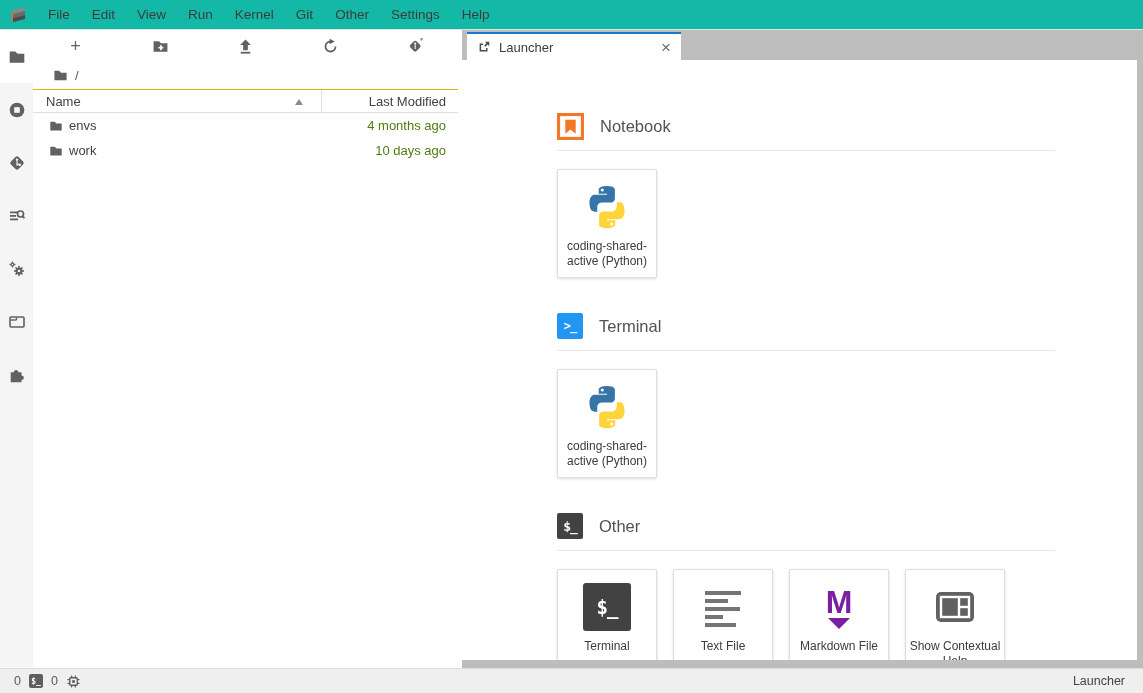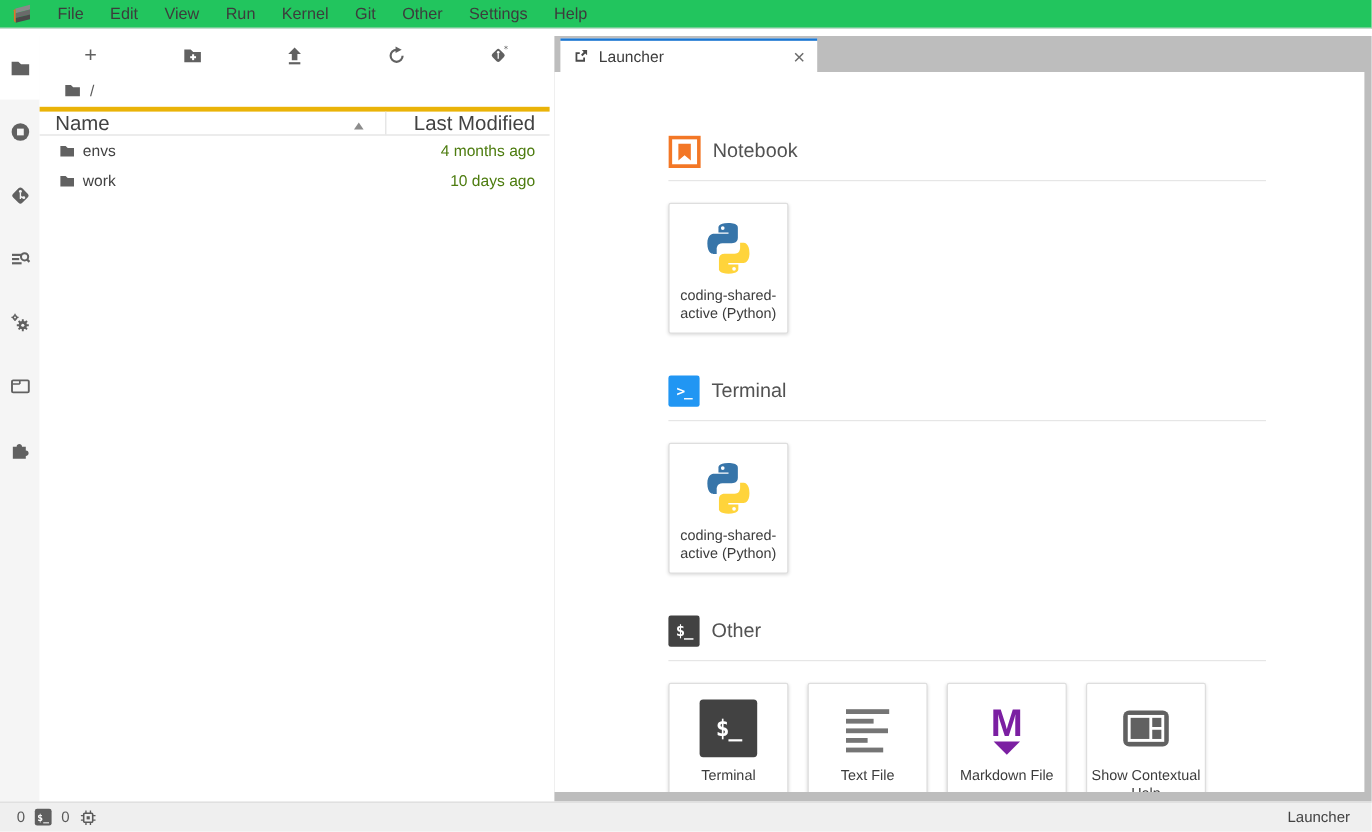--- a/index.html
+++ b/index.html
@@ -3,55 +3,55 @@
 <meta charset="utf-8">
 <style>
   * { box-sizing: border-box; margin: 0; padding: 0; }
   html,body { width:1143px; height:693px; }
   body {
     font-family: "Liberation Sans", sans-serif;
     background:#ffffff; color:#3c3c3c; overflow:hidden; position:relative;
     -webkit-font-smoothing: antialiased;
   }
   
-  .menubar{position:absolute;left:0;top:0;width:1143px;height:24px;background:#22c55e;
+  .menubar{position:absolute;left:0;top:0;width:1143px;height:30px;background:#14b8a6;
     border-bottom:1px solid #e0e0e0;display:flex;align-items:center;z-index:5;}
   .logo{width:22px;height:22px;margin:0 7px 0 8px;display:flex;align-items:center;justify-content:center;}
   .menu-item{padding:0 11px;font-size:13.5px;color:#3c3c3c;line-height:29px;cursor:default;}
   
   .sidebar{position:absolute;left:0;top:30px;width:33px;height:638px;background:#f5f5f5;}
   .side-item{width:33px;height:53px;display:flex;align-items:center;justify-content:center;}
   .side-item.active{background:#ffffff;}
   
   .filebrowser{position:absolute;left:33px;top:30px;width:425px;height:638px;background:#fff;}
   .fb-toolbar{height:32px;display:flex;align-items:center;}
   .fb-btn{flex:1;display:flex;align-items:center;justify-content:center;height:32px;}
   .breadcrumb{height:27px;display:flex;align-items:center;padding-left:20px;gap:7px;
     font-size:13px;color:#5a5a5a;}
-  .fb-header{height:24px;display:flex;border-top:4px solid #eab308;border-bottom:1px solid #e0e0e0;
-    font-size:17px;color:#424242;align-items:center;}
+  .fb-header{height:24px;display:flex;border-top:1px solid #eab308;border-bottom:1px solid #e0e0e0;
+    font-size:13px;color:#424242;align-items:center;}
   .col-name{width:289px;position:relative;padding-left:13px;border-right:1px solid #e0e0e0;height:100%;
     display:flex;align-items:center;}
   .sort-arrow{position:absolute;right:18px;top:9px;width:0;height:0;
     border-left:4px solid transparent;border-right:4px solid transparent;border-bottom:6px solid #8c8c8c;}
   .col-mod{flex:1;text-align:right;padding-right:12px;}
   .fb-row{height:25px;display:flex;align-items:center;font-size:13px;color:#424242;}
   .fb-row .row-name{width:289px;display:flex;align-items:center;gap:6px;padding-left:16px;}
   .fb-row .row-mod{flex:1;text-align:right;padding-right:12px;color:#4d7c0f;}
   
   .dock{position:absolute;left:462px;top:30px;width:681px;height:638px;background:#bdbdbd;}
   .tabbar{height:30px;padding-top:2px;display:flex;}
   .tab{margin-left:5px;width:214px;height:28px;background:#ffffff;border-top:2px solid #1976d2;
     display:flex;align-items:center;padding:0 8px 0 10px;gap:8px;font-size:13px;color:#3c3c3c;}
   .tab-label{flex:1;}
   .tab-close{font-size:17px;color:#6b6b6b;line-height:1;padding:0 2px;cursor:default;}
   .dock-content{margin:0 6px 8px 0;width:675px;height:600px;background:#ffffff;overflow:hidden;}
   .launcher{padding:48px 0 0 95px;}
   .lc-section{margin-bottom:30px;width:498px;}
-  .sec-head{display:flex;align-items:center;gap:10px;height:36px;}
+  .sec-head{display:flex;align-items:center;gap:16px;height:36px;}
   .sec-title{font-size:16.5px;font-weight:normal;color:#525252;}
   .sec-rule{border-bottom:1px solid #e6e6e6;margin-top:6px;}
   .cards{display:flex;gap:16px;margin-top:18px;}
   .card{width:100px;min-height:102px;background:#fff;border:1px solid #dedede;border-radius:2px;
     box-shadow:0 1px 3px rgba(0,0,0,0.14);display:flex;flex-direction:column;
     padding:9px 3px 8px;cursor:default;}
   .card-icon{height:56px;display:flex;align-items:center;justify-content:center;}
   .card-label{margin-top:4px;font-size:12px;line-height:1.25;color:#3c3c3c;text-align:center;}
   
   .sq-icon{width:26px;height:26px;border-radius:2px;display:flex;align-items:center;justify-content:center;

